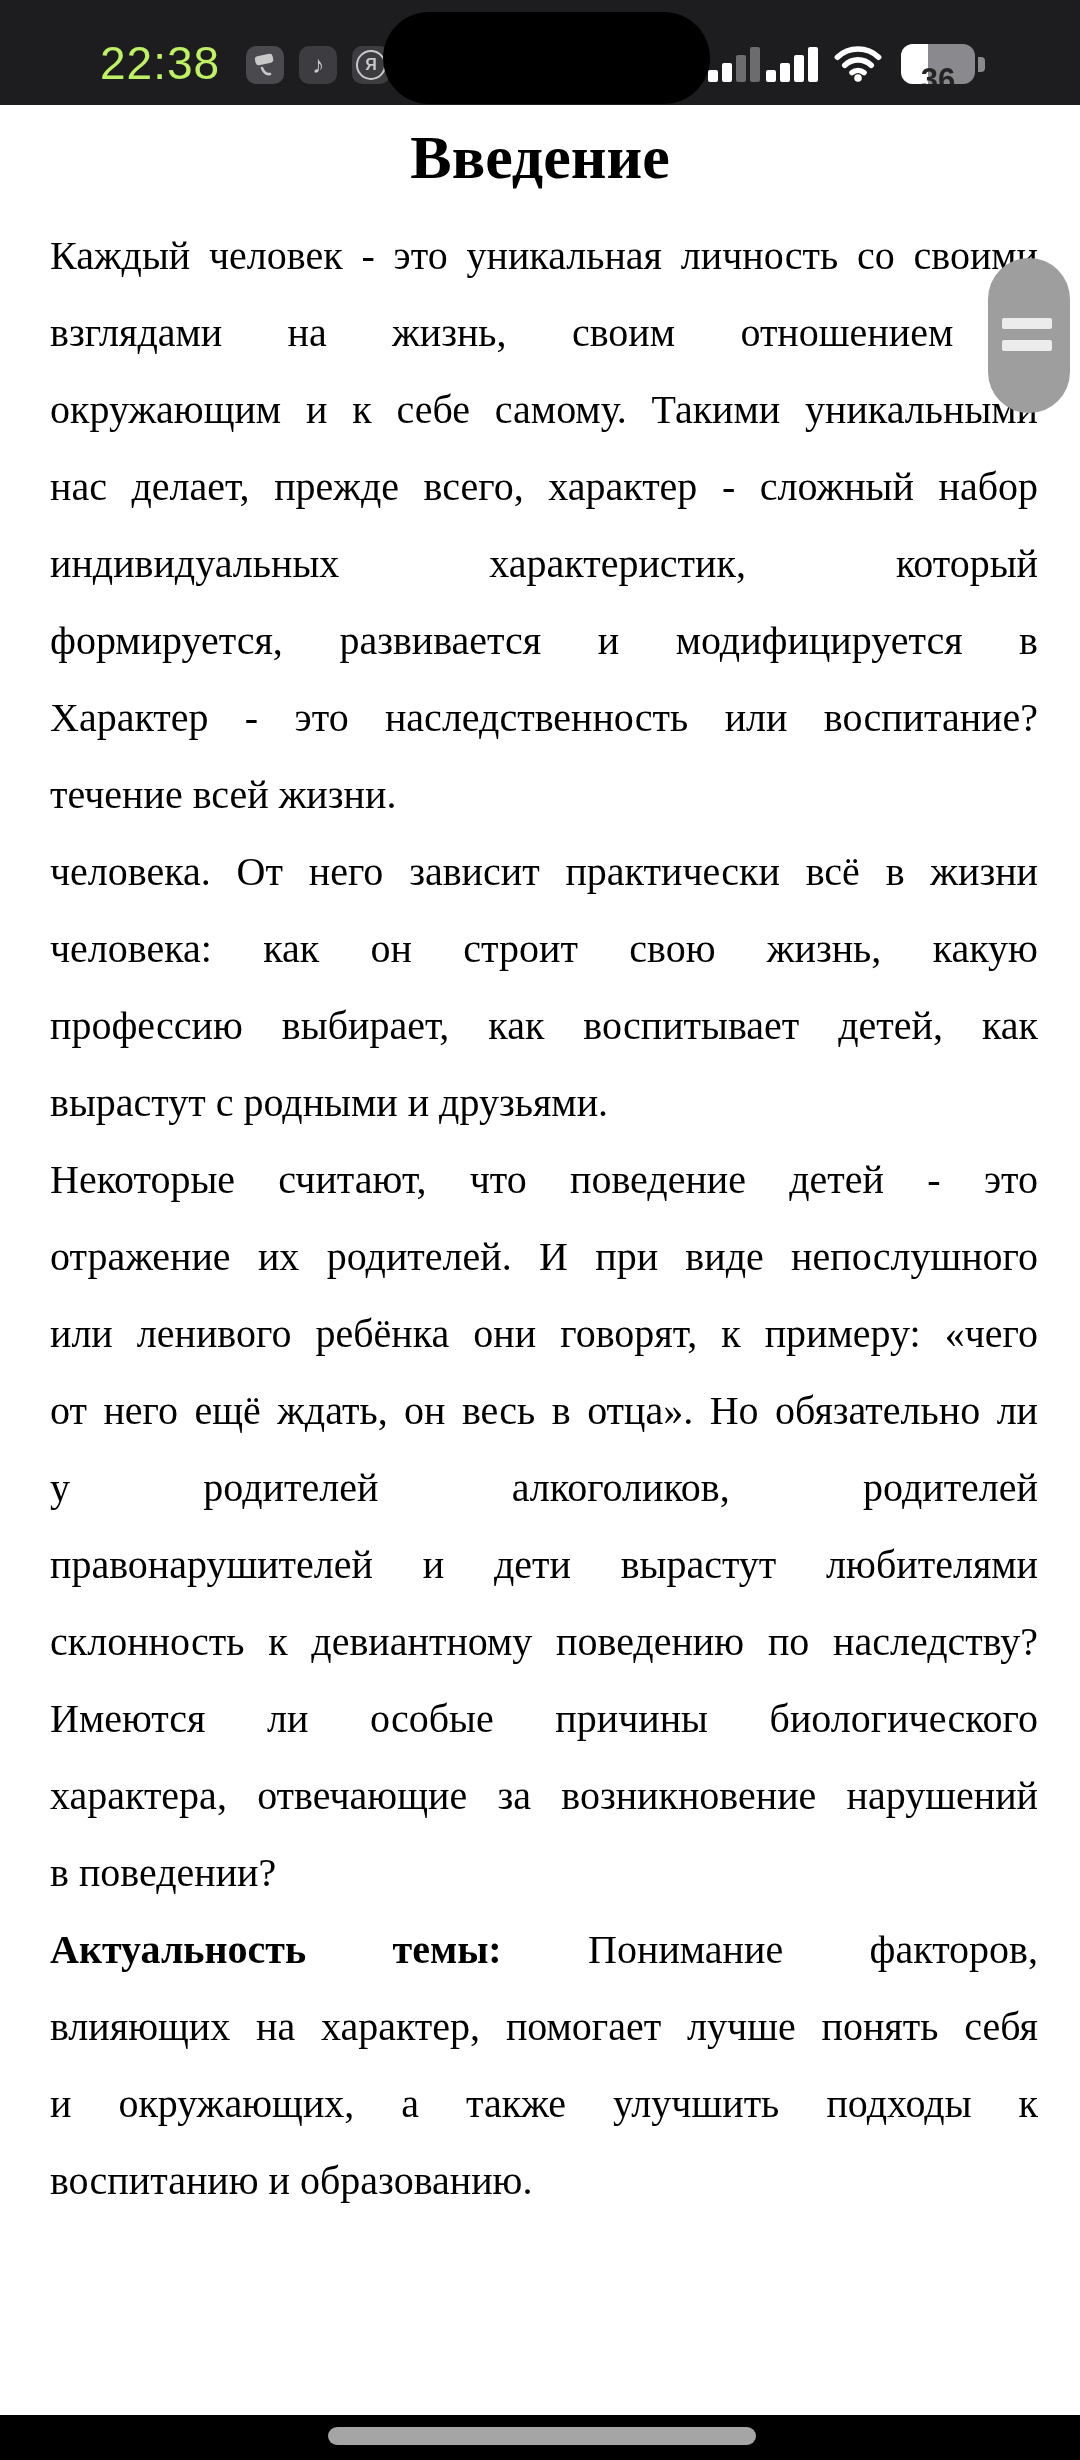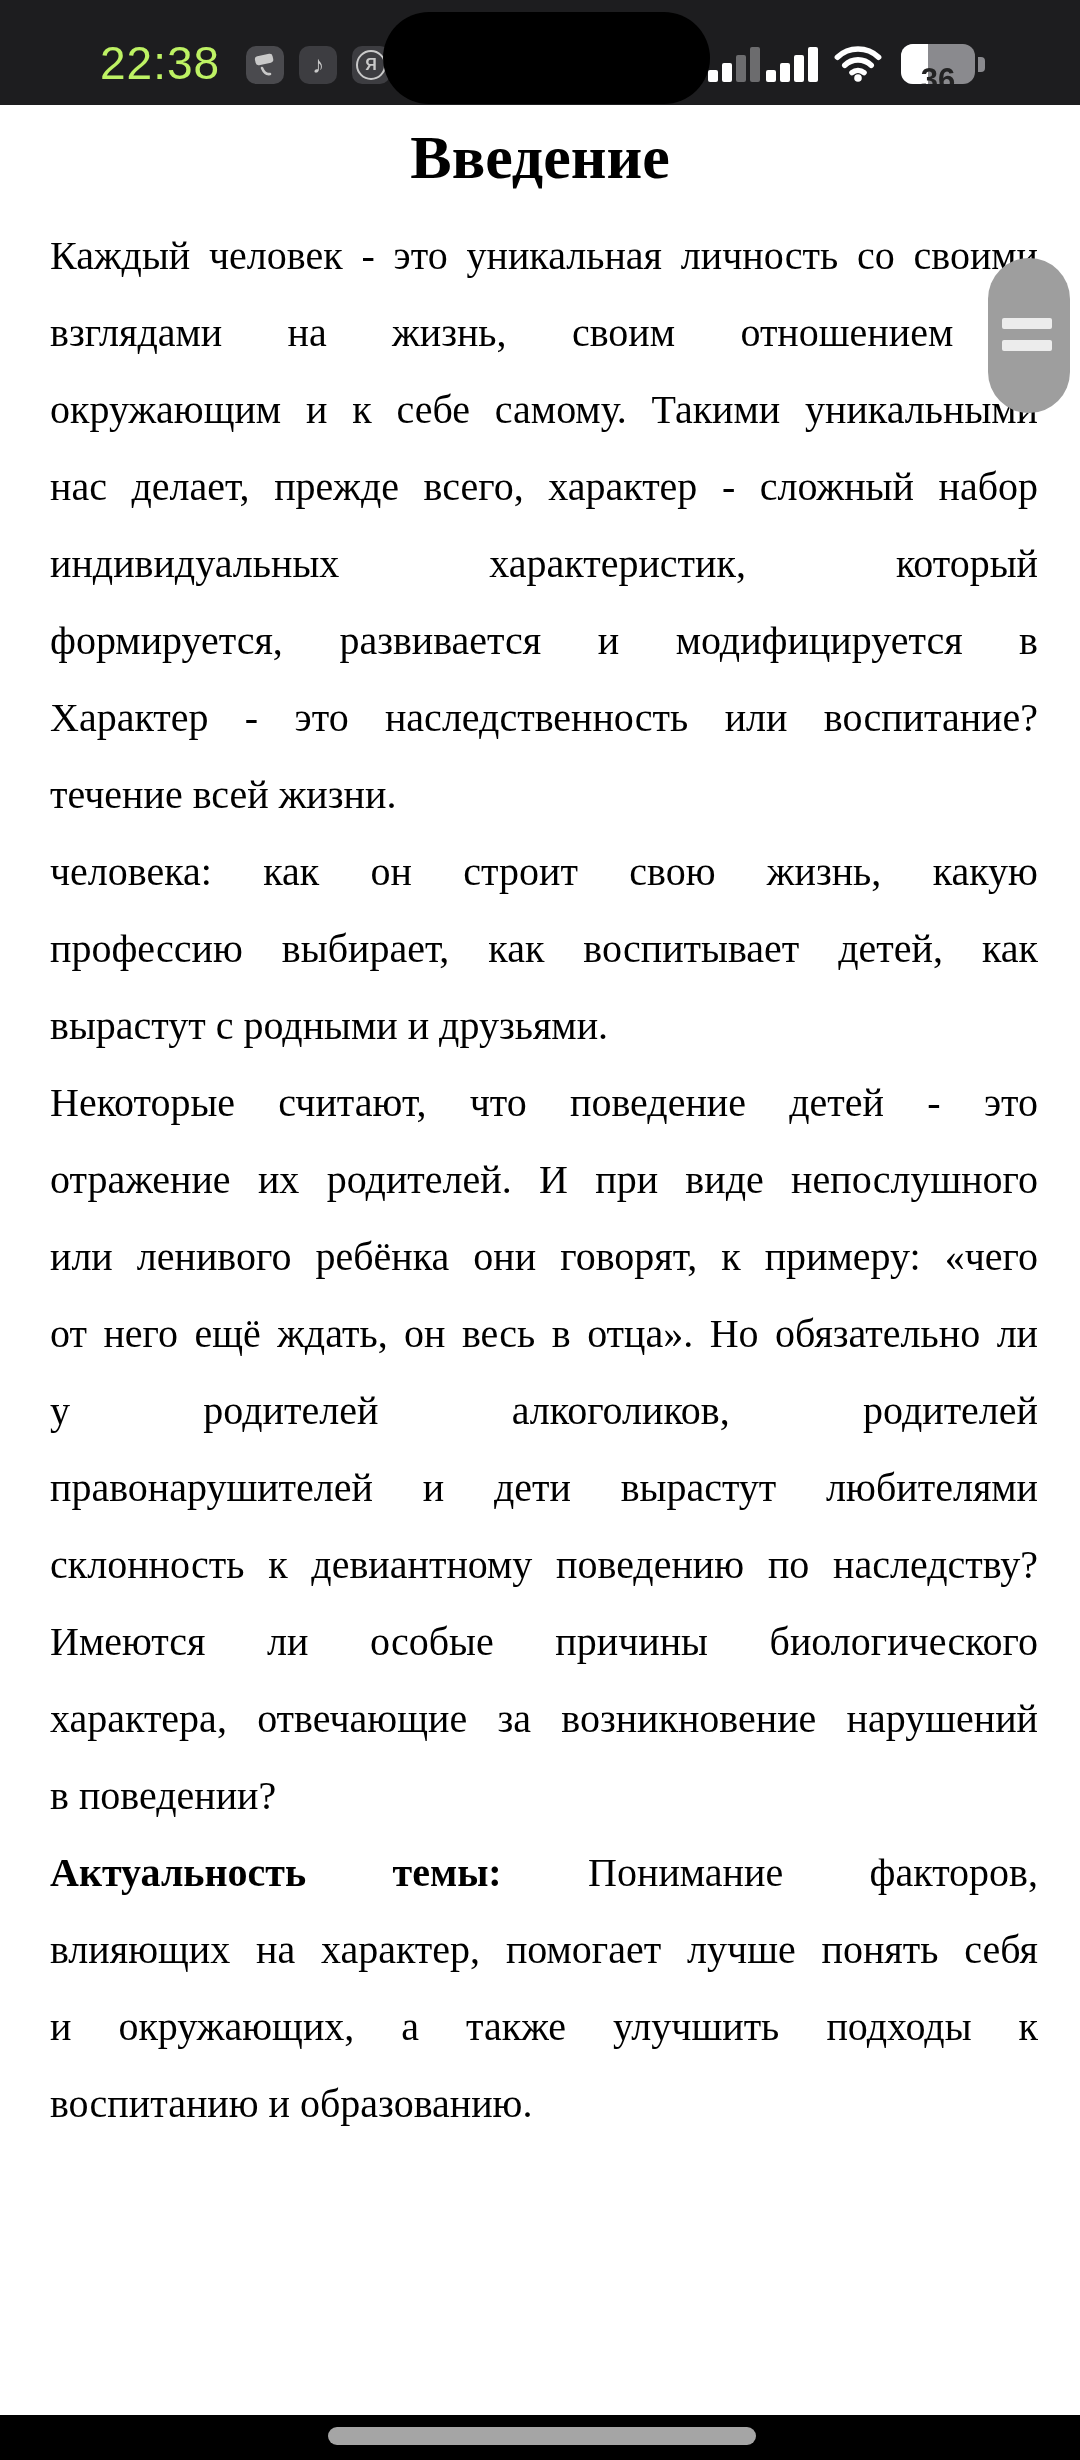--- a/index.html
+++ b/index.html
@@ -130,20 +130,21 @@
     <h1 class="doc-title">Введение</h1>
     <div class="text">
         <div class="line"><span>Каждый человек - это уникальная личность со своими</span></div>
         <div class="line"><span>взглядами на жизнь, своим отношением к</span></div>
         <div class="line"><span>окружающим и к себе самому. Такими уникальными</span></div>
         <div class="line"><span>нас делает, прежде всего, характер - сложный набор</span></div>
         <div class="line"><span>индивидуальных характеристик, который</span></div>
         <div class="line"><span>формируется, развивается и модифицируется в</span></div>
         <div class="line"><span>Характер - это наследственность или воспитание?</span></div>
         <div class="line last"><span>течение всей жизни.</span></div>
+        <div class="line"><span>человека. От него зависит практически всё в жизни</span></div>
         <div class="line"><span>человека: как он строит свою жизнь, какую</span></div>
         <div class="line"><span>профессию выбирает, как воспитывает детей, как</span></div>
         <div class="line last"><span>вырастут с родными и друзьями.</span></div>
         <div class="line"><span>Некоторые считают, что поведение детей - это</span></div>
         <div class="line"><span>отражение их родителей. И при виде непослушного</span></div>
         <div class="line"><span>или ленивого ребёнка они говорят, к примеру: «чего</span></div>
         <div class="line"><span>от него ещё ждать, он весь в отца». Но обязательно ли</span></div>
         <div class="line"><span>у родителей алкоголиков, родителей</span></div>
         <div class="line"><span>правонарушителей и дети вырастут любителями</span></div>
         <div class="line"><span>склонность к девиантному поведению по наследству?</span></div>

